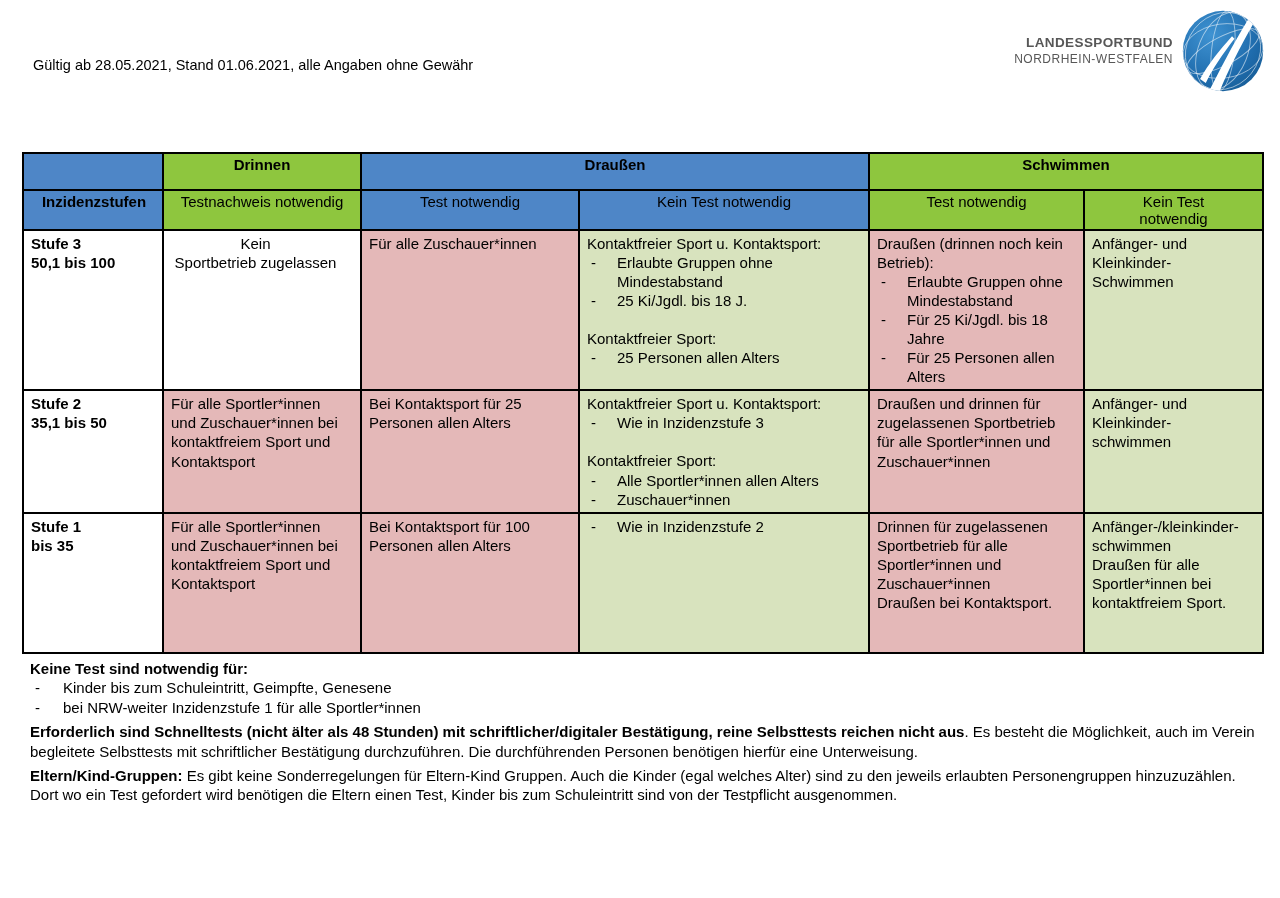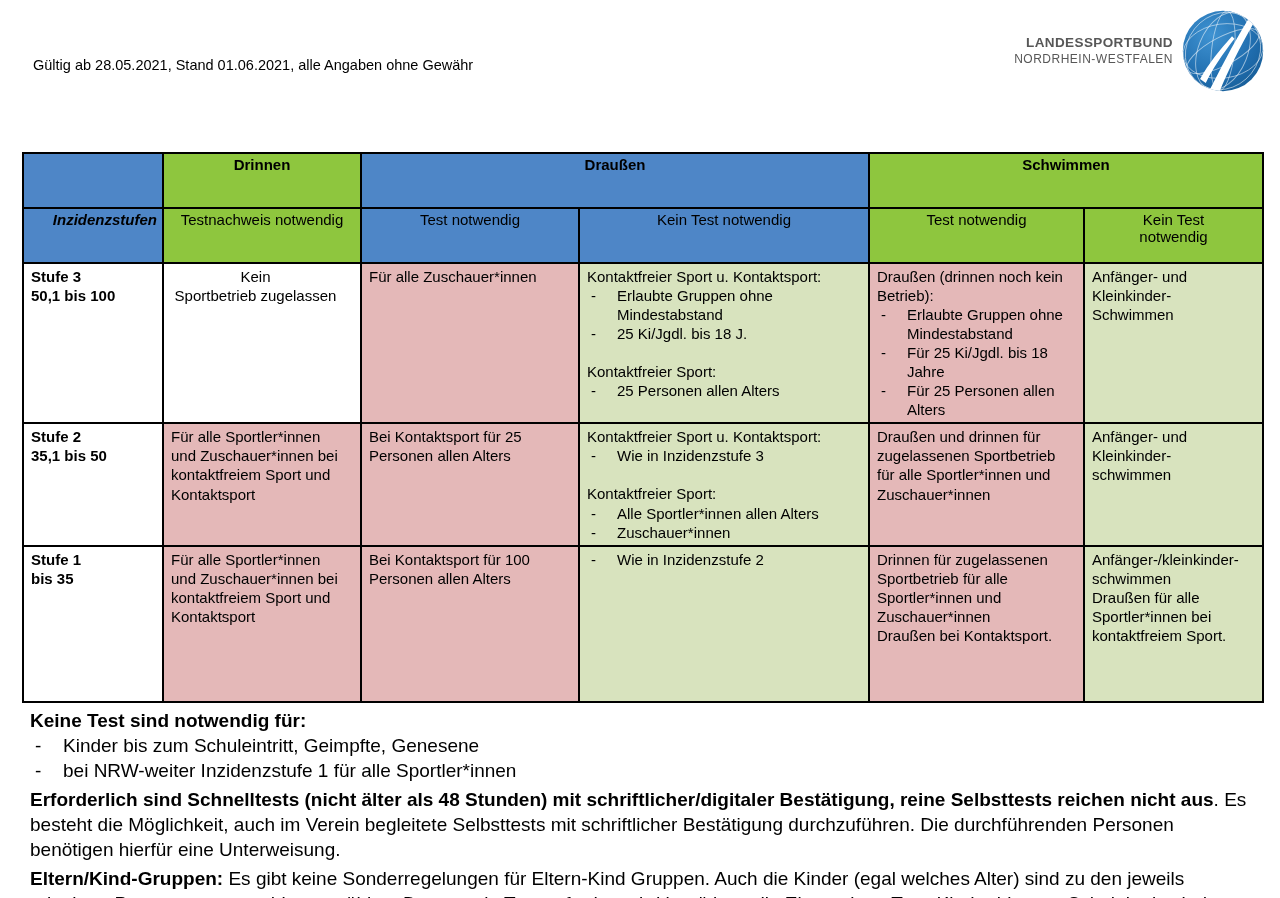--- a/index.html
+++ b/index.html
@@ -12,41 +12,41 @@
   .doc-title{font-size:19.5px;font-weight:bold;margin:0;letter-spacing:.2px;}
   .doc-subtitle{font-size:14.5px;margin:7px 0 0;}
   .logo{display:flex;align-items:center;gap:9px;margin-top:2px;}
   .logo-text{text-align:right;color:#575757;line-height:1.25;}
   .logo-l1{font-weight:bold;font-size:13.5px;letter-spacing:.4px;}
   .logo-l2{font-size:12px;letter-spacing:.5px;margin-top:1px;}
 
   
   table.matrix{border-collapse:collapse;table-layout:fixed;width:1240px;margin-left:22px;}
   .matrix th,.matrix td{border:2px solid #000;vertical-align:top;box-sizing:border-box;}
-  .matrix thead tr{height:55px;}
+  .matrix thead tr{height:37px;}
   .matrix th{font-size:15px;padding:2px 5px;white-space:pre-line;font-weight:normal;text-align:center;}
-  .matrix th.bold{font-weight:bold;text-align:right;padding-left:7px;font-style:italic;}
+  .matrix th.bold{font-weight:bold;text-align:center;padding-left:7px;}
   .matrix th.ghdr{font-weight:bold;}
   .blue{background:#4e86c7;}
   .green{background:#8ec63e;}
   .matrix td{font-size:15px;line-height:1.27;padding:3px 20px 3px 7px;background:#fff;}
   td.pink{background:#e4b8b8;}
   td.lgreen{background:#d8e3be;}
   td.stufe{font-weight:bold;}
   td.center{text-align:center;}
   .matrix tbody tr:nth-child(1){height:160px;}
   .matrix tbody tr:nth-child(2){height:118px;}
-  .matrix tbody tr:nth-child(3){height:156px;}
+  .matrix tbody tr:nth-child(3){height:140px;}
   .cell-li{display:flex;}
   .cell-li .marker{flex:0 0 26px;padding-left:4px;}
   .cell-li .li-text{flex:1;}
   .cell-gap{height:19px;}
 
   
-  .notes{padding:5px 20px 0 30px;font-size:19px;line-height:1.32;}
+  .notes{padding:5px 20px 0 30px;font-size:15px;line-height:1.32;}
   .notes-title{font-weight:bold;margin:0;}
   .note-li{display:flex;}
   .note-li .marker{flex:0 0 28px;padding-left:5px;}
   .para{margin:4px 0 0;}
 </style>
 </head>
 <body>
 
 <div class="page">
 

